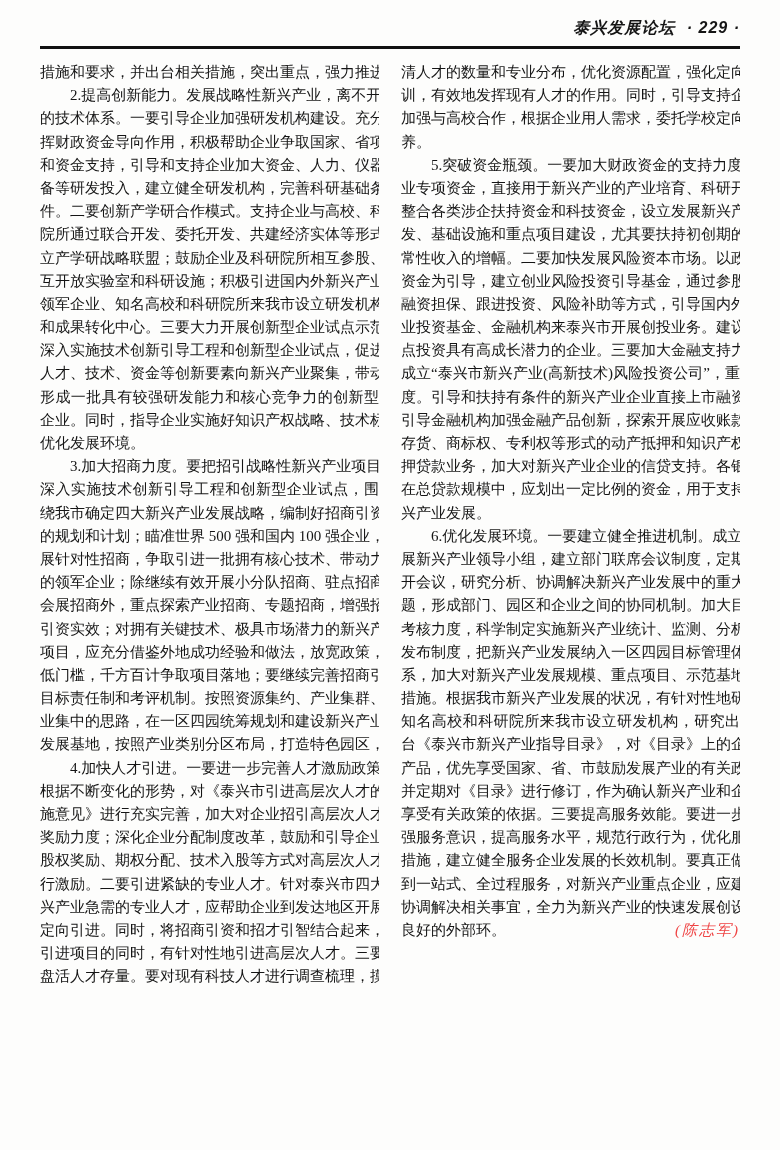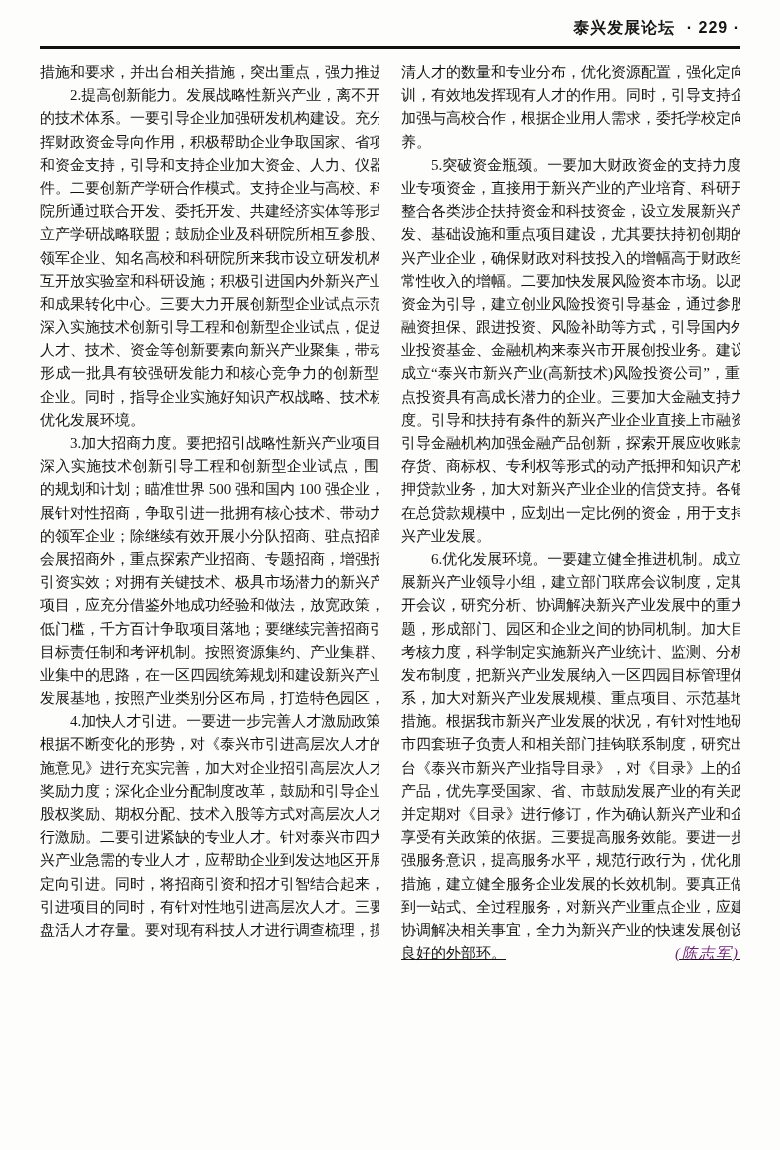--- a/index.html
+++ b/index.html
@@ -21,20 +21,21 @@
     position: absolute;
     top: 18px;
     left: 40px;
     width: 700px;
     height: 26px;
     text-align: right;
     font-size: 16px;
     font-weight: bold;
     letter-spacing: 1px;
     font-family: "Liberation Sans", sans-serif;
+    font-style: italic;
   }
   .header .page-marker { margin-left: 6px; }
   .header-rule {
     position: absolute;
     top: 46px;
     left: 40px;
     width: 700px;
     height: 3px;
     background: #111;
   }
@@ -62,25 +63,24 @@
   .line.last {
     text-align-last: left;
   }
   .line.indent {
     text-indent: 2em;
   }
   .line.sig-line {
     display: flex;
     justify-content: space-between;
     text-align-last: left;
-    text-decoration: underline;
   }
   .signature {
     font-style: italic;
-    color: #701a75;
+    color: #ef4444;
     letter-spacing: 2px;
   }
 </style>
 </head>
 <body>
 
 <div class="page">
 
   <div class="header">
     <span>泰兴发展论坛</span>
@@ -89,33 +89,35 @@
 
   <div class="header-rule"></div>
 
   <div class="columns">
     <div class="col" id="col-left">
         <div class="line last">措施和要求，并出台相关措施，突出重点，强力推进。</div>
         <div class="line indent">2.提高创新能力。发展战略性新兴产业，离不开新</div>
         <div class="line">的技术体系。一要引导企业加强研发机构建设。充分发</div>
         <div class="line">挥财政资金导向作用，积极帮助企业争取国家、省项目</div>
         <div class="line">和资金支持，引导和支持企业加大资金、人力、仪器装</div>
+        <div class="line">备等研发投入，建立健全研发机构，完善科研基础条</div>
         <div class="line">件。二要创新产学研合作模式。支持企业与高校、科研</div>
         <div class="line">院所通过联合开发、委托开发、共建经济实体等形式建</div>
         <div class="line">立产学研战略联盟；鼓励企业及科研院所相互参股、相</div>
+        <div class="line">互开放实验室和科研设施；积极引进国内外新兴产业</div>
         <div class="line">领军企业、知名高校和科研院所来我市设立研发机构</div>
-        <div class="line">互开放实验室和科研设施；积极引进国内外新兴产业</div>
         <div class="line">和成果转化中心。三要大力开展创新型企业试点示范。</div>
         <div class="line">深入实施技术创新引导工程和创新型企业试点，促进</div>
         <div class="line">人才、技术、资金等创新要素向新兴产业聚集，带动和</div>
         <div class="line">形成一批具有较强研发能力和核心竞争力的创新型</div>
         <div class="line">企业。同时，指导企业实施好知识产权战略、技术标准</div>
         <div class="line last">优化发展环境。</div>
         <div class="line indent">3.加大招商力度。要把招引战略性新兴产业项目</div>
         <div class="line">深入实施技术创新引导工程和创新型企业试点，围</div>
+        <div class="line">绕我市确定四大新兴产业发展战略，编制好招商引资</div>
         <div class="line">的规划和计划；瞄准世界 500 强和国内 100 强企业，开</div>
         <div class="line">展针对性招商，争取引进一批拥有核心技术、带动力强</div>
         <div class="line">的领军企业；除继续有效开展小分队招商、驻点招商、</div>
         <div class="line">会展招商外，重点探索产业招商、专题招商，增强招商</div>
         <div class="line">引资实效；对拥有关键技术、极具市场潜力的新兴产业</div>
         <div class="line">项目，应充分借鉴外地成功经验和做法，放宽政策，降</div>
         <div class="line">低门槛，千方百计争取项目落地；要继续完善招商引资</div>
         <div class="line">目标责任制和考评机制。按照资源集约、产业集群、企</div>
         <div class="line">业集中的思路，在一区四园统筹规划和建设新兴产业</div>
         <div class="line">发展基地，按照产业类别分区布局，打造特色园区，强</div>
@@ -132,42 +134,41 @@
       </div>
     <div class="col" id="col-right">
         <div class="line">清人才的数量和专业分布，优化资源配置，强化定向培</div>
         <div class="line">训，有效地发挥现有人才的作用。同时，引导支持企业</div>
         <div class="line">加强与高校合作，根据企业用人需求，委托学校定向培</div>
         <div class="line last">养。</div>
         <div class="line indent">5.突破资金瓶颈。一要加大财政资金的支持力度。</div>
         <div class="line">业专项资金，直接用于新兴产业的产业培育、科研开</div>
         <div class="line">整合各类涉企扶持资金和科技资金，设立发展新兴产</div>
         <div class="line">发、基础设施和重点项目建设，尤其要扶持初创期的新</div>
-        <div class="line">兴产业企业，确保财政对科技投入的增幅高于财政经</div>
         <div class="line">常性收入的增幅。二要加快发展风险资本市场。以政府</div>
         <div class="line">资金为引导，建立创业风险投资引导基金，通过参股、</div>
         <div class="line">融资担保、跟进投资、风险补助等方式，引导国内外创</div>
         <div class="line">业投资基金、金融机构来泰兴市开展创投业务。建议</div>
+        <div class="line">点投资具有高成长潜力的企业。三要加大金融支持力</div>
         <div class="line">成立“泰兴市新兴产业(高新技术)风险投资公司”，重</div>
-        <div class="line">点投资具有高成长潜力的企业。三要加大金融支持力</div>
         <div class="line">度。引导和扶持有条件的新兴产业企业直接上市融资；</div>
         <div class="line">引导金融机构加强金融产品创新，探索开展应收账款、</div>
         <div class="line">存货、商标权、专利权等形式的动产抵押和知识产权质</div>
         <div class="line">押贷款业务，加大对新兴产业企业的信贷支持。各银行</div>
         <div class="line">在总贷款规模中，应划出一定比例的资金，用于支持新</div>
         <div class="line last">兴产业发展。</div>
         <div class="line indent">6.优化发展环境。一要建立健全推进机制。成立发</div>
         <div class="line">展新兴产业领导小组，建立部门联席会议制度，定期召</div>
         <div class="line">开会议，研究分析、协调解决新兴产业发展中的重大问</div>
         <div class="line">题，形成部门、园区和企业之间的协同机制。加大目标</div>
         <div class="line">考核力度，科学制定实施新兴产业统计、监测、分析和</div>
         <div class="line">发布制度，把新兴产业发展纳入一区四园目标管理体</div>
         <div class="line">系，加大对新兴产业发展规模、重点项目、示范基地和</div>
         <div class="line">措施。根据我市新兴产业发展的状况，有针对性地研究</div>
-        <div class="line">市四套班子负责人和相关部门挂钩联系制度，研究出</div>
+        <div class="line">知名高校和科研院所来我市设立研发机构，研究出</div>
         <div class="line">台《泰兴市新兴产业指导目录》，对《目录》上的企业和</div>
         <div class="line">产品，优先享受国家、省、市鼓励发展产业的有关政策，</div>
         <div class="line">并定期对《目录》进行修订，作为确认新兴产业和企业</div>
         <div class="line">享受有关政策的依据。三要提高服务效能。要进一步增</div>
         <div class="line">强服务意识，提高服务水平，规范行政行为，优化服务</div>
         <div class="line">措施，建立健全服务企业发展的长效机制。要真正做</div>
         <div class="line">到一站式、全过程服务，对新兴产业重点企业，应建立</div>
         <div class="line">协调解决相关事宜，全力为新兴产业的快速发展创设</div>
         <div class="line last sig-line">
           <span>良好的外部环。</span>

